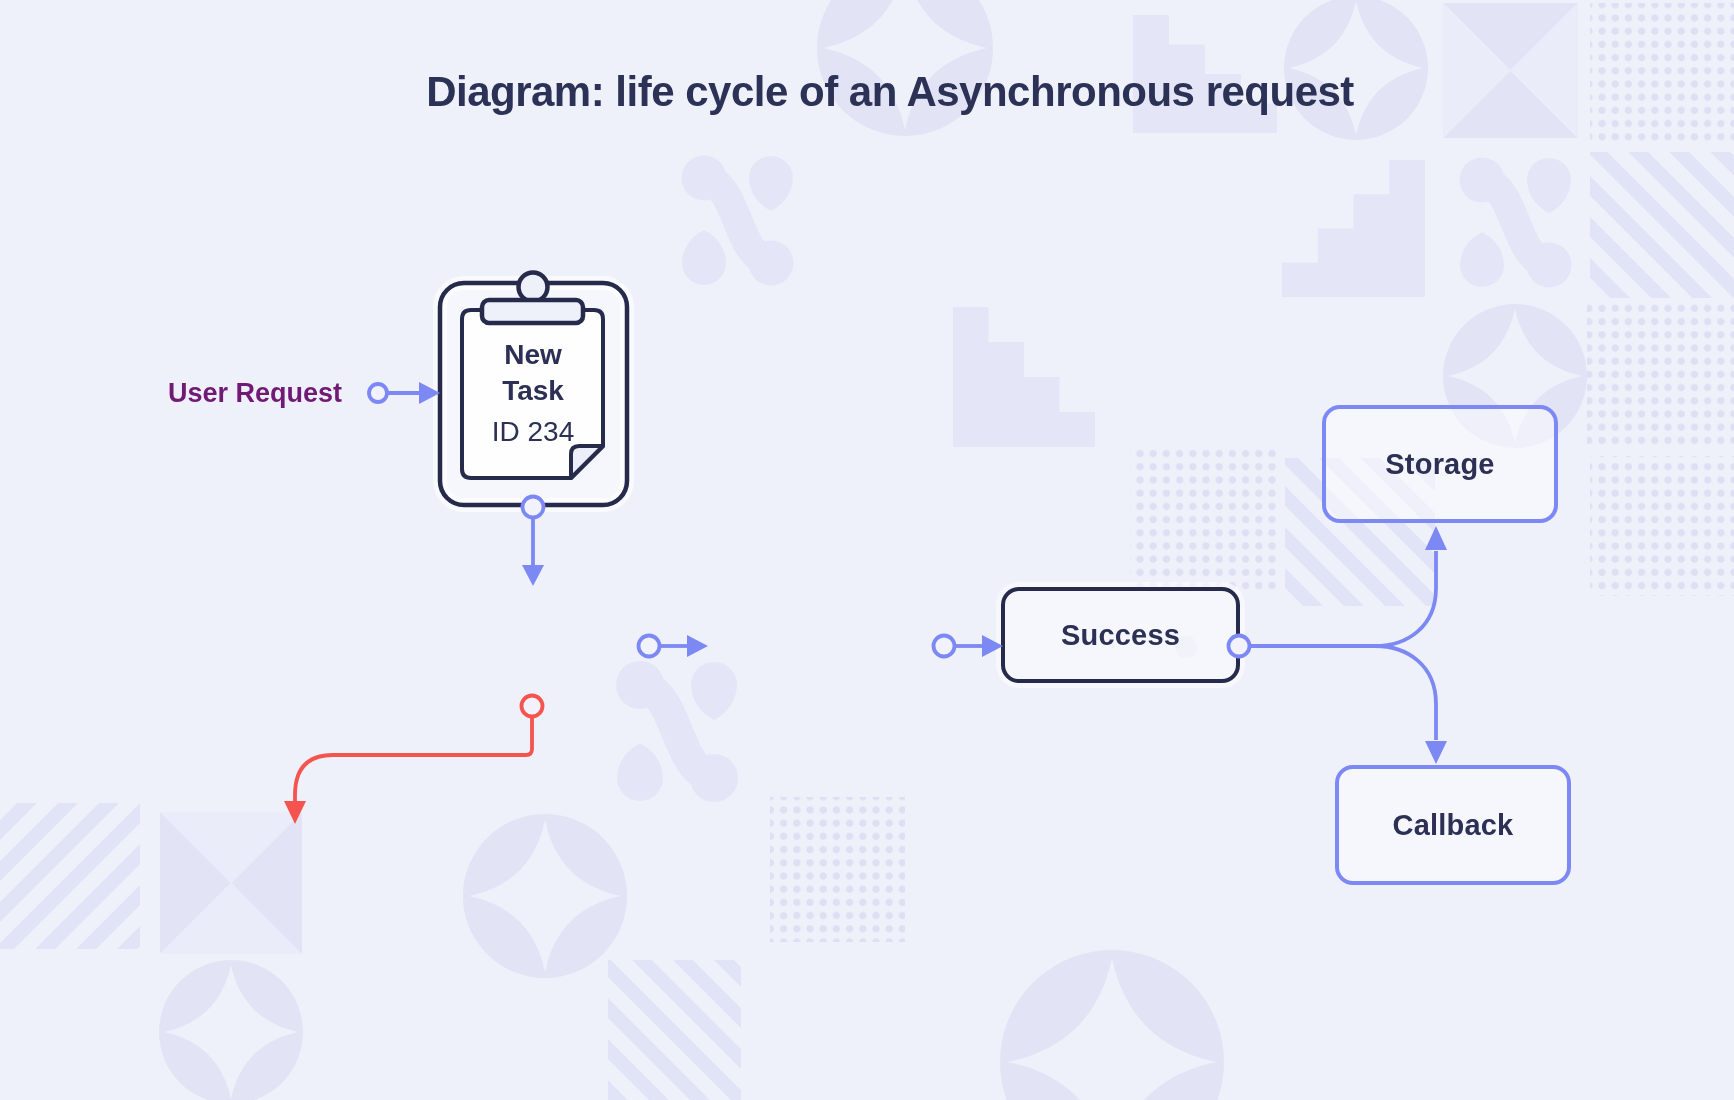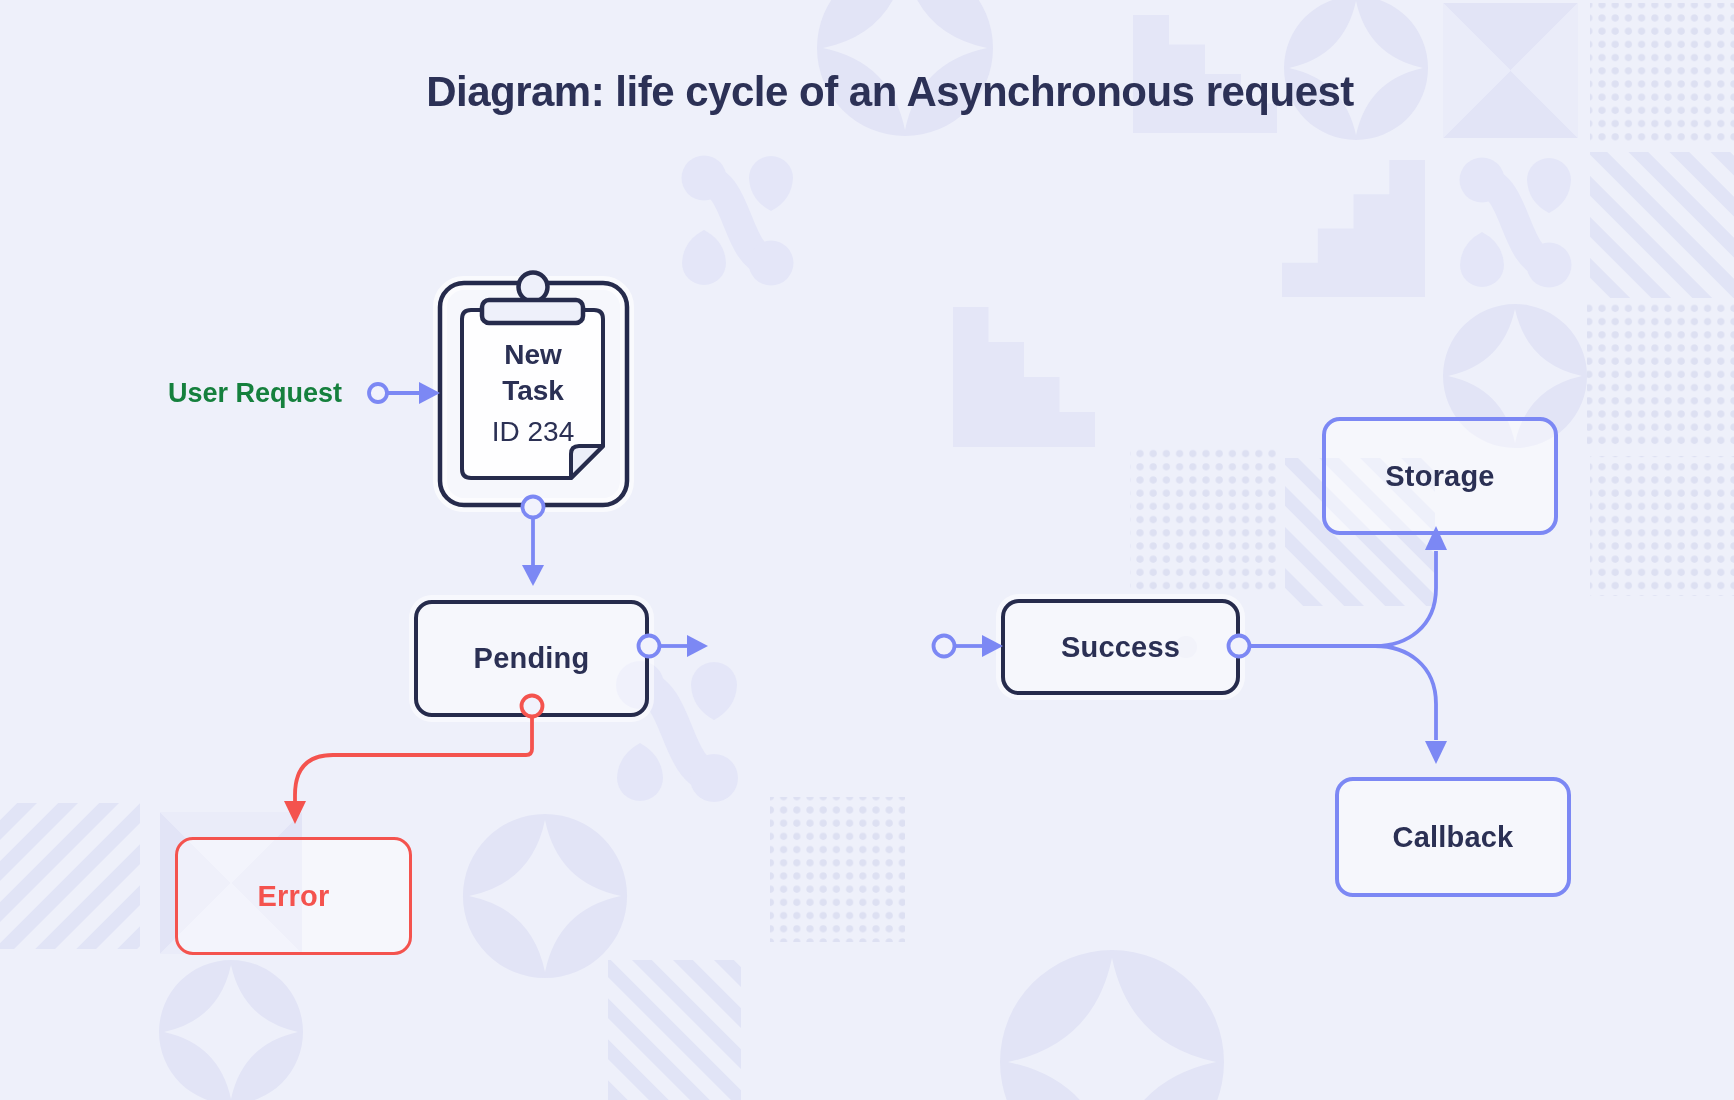--- a/index.html
+++ b/index.html
@@ -15,29 +15,28 @@
   .overlay-svg{z-index:3;pointer-events:none;}
   .title{
     position:absolute;left:0;right:0;top:68px;z-index:4;
     text-align:center;
     font-size:42px;font-weight:700;letter-spacing:-0.5px;
     color:#2c3156;margin:0;padding-left:46px;
   }
   .user-request{
     position:absolute;left:60px;top:378px;width:282px;z-index:4;
     text-align:right;
-    font-size:27px;font-weight:700;color:#15803d;
+    font-size:27px;font-weight:700;color:#701a75;
   }
   .node{
     position:absolute;z-index:2;
     display:flex;align-items:center;justify-content:center;
     border-radius:18px;
     background:rgba(255,255,255,0.45);
     box-sizing:border-box;
-    margin-top:12px;
   }
   .node .node-label{
     font-size:29px;font-weight:700;color:#2b3054;letter-spacing:0.2px;
   }
   .node.navy{border:4px solid #262b4c;box-shadow:0 0 0 5px rgba(255,255,255,0.55);}
   .node.peri{border:4px solid #7c88f4;}
   .node.red{border:3.5px solid #f4534e;}
   .node.red .node-label{color:#f4534e;}
   .clip-text{fill:#2b3054;font-family:"Liberation Sans","DejaVu Sans",sans-serif;}
 </style>
@@ -125,34 +124,28 @@
       <rect x="608" y="960" width="133" height="140" fill="url(#stripeUp)"></rect>
       <rect x="0" y="803" width="140" height="146" fill="url(#stripeDown)"></rect>
     </g>
 
     <circle cx="1186" cy="647" r="11" fill="#e7e9f6"></circle>
   </svg>
 
   <h1 class="title">Diagram: life cycle of an Asynchronous request</h1>
   <div class="user-request">User Request</div>
 
-  <div class="node navy" style="left:414px;top:588px;width:235px;height:117px">
-    <span class="node-label">Pending</span>
-  </div>
   <div class="node navy" style="left:1001px;top:587px;width:239px;height:96px">
     <span class="node-label">Success</span>
   </div>
   <div class="node peri" style="left:1322px;top:405px;width:236px;height:118px">
     <span class="node-label">Storage</span>
   </div>
   <div class="node peri" style="left:1335px;top:765px;width:236px;height:120px">
     <span class="node-label">Callback</span>
-  </div>
-  <div class="node red" style="left:175px;top:825px;width:237px;height:118px">
-    <span class="node-label">Error</span>
   </div>
 
   <svg class="layer overlay-svg" viewBox="0 0 1734 1100" aria-hidden="false">
 
     <g>
       <rect x="440" y="283" width="187" height="222" rx="24" fill="none" stroke="rgba(255,255,255,0.65)" stroke-width="14"></rect>
       <rect x="440" y="283" width="187" height="222" rx="24" fill="rgba(255,255,255,0.45)" stroke="#262b4c" stroke-width="4.5"></rect>
       <path d="M471,310 L594,310 Q603,310 603,319 L603,446 L571,478 L471,478 Q462,478 462,469 L462,319 Q462,310 471,310 Z" fill="#fefeff" stroke="#262b4c" stroke-width="4" stroke-linejoin="round"></path>
       <path d="M603,446 L571,478 L571,454 Q571,446 579,446 Z" fill="#eceef9" stroke="#262b4c" stroke-width="4" stroke-linejoin="round"></path>
       <circle cx="533" cy="287" r="14.5" fill="#eef0fa" stroke="#262b4c" stroke-width="4.5"></circle>

